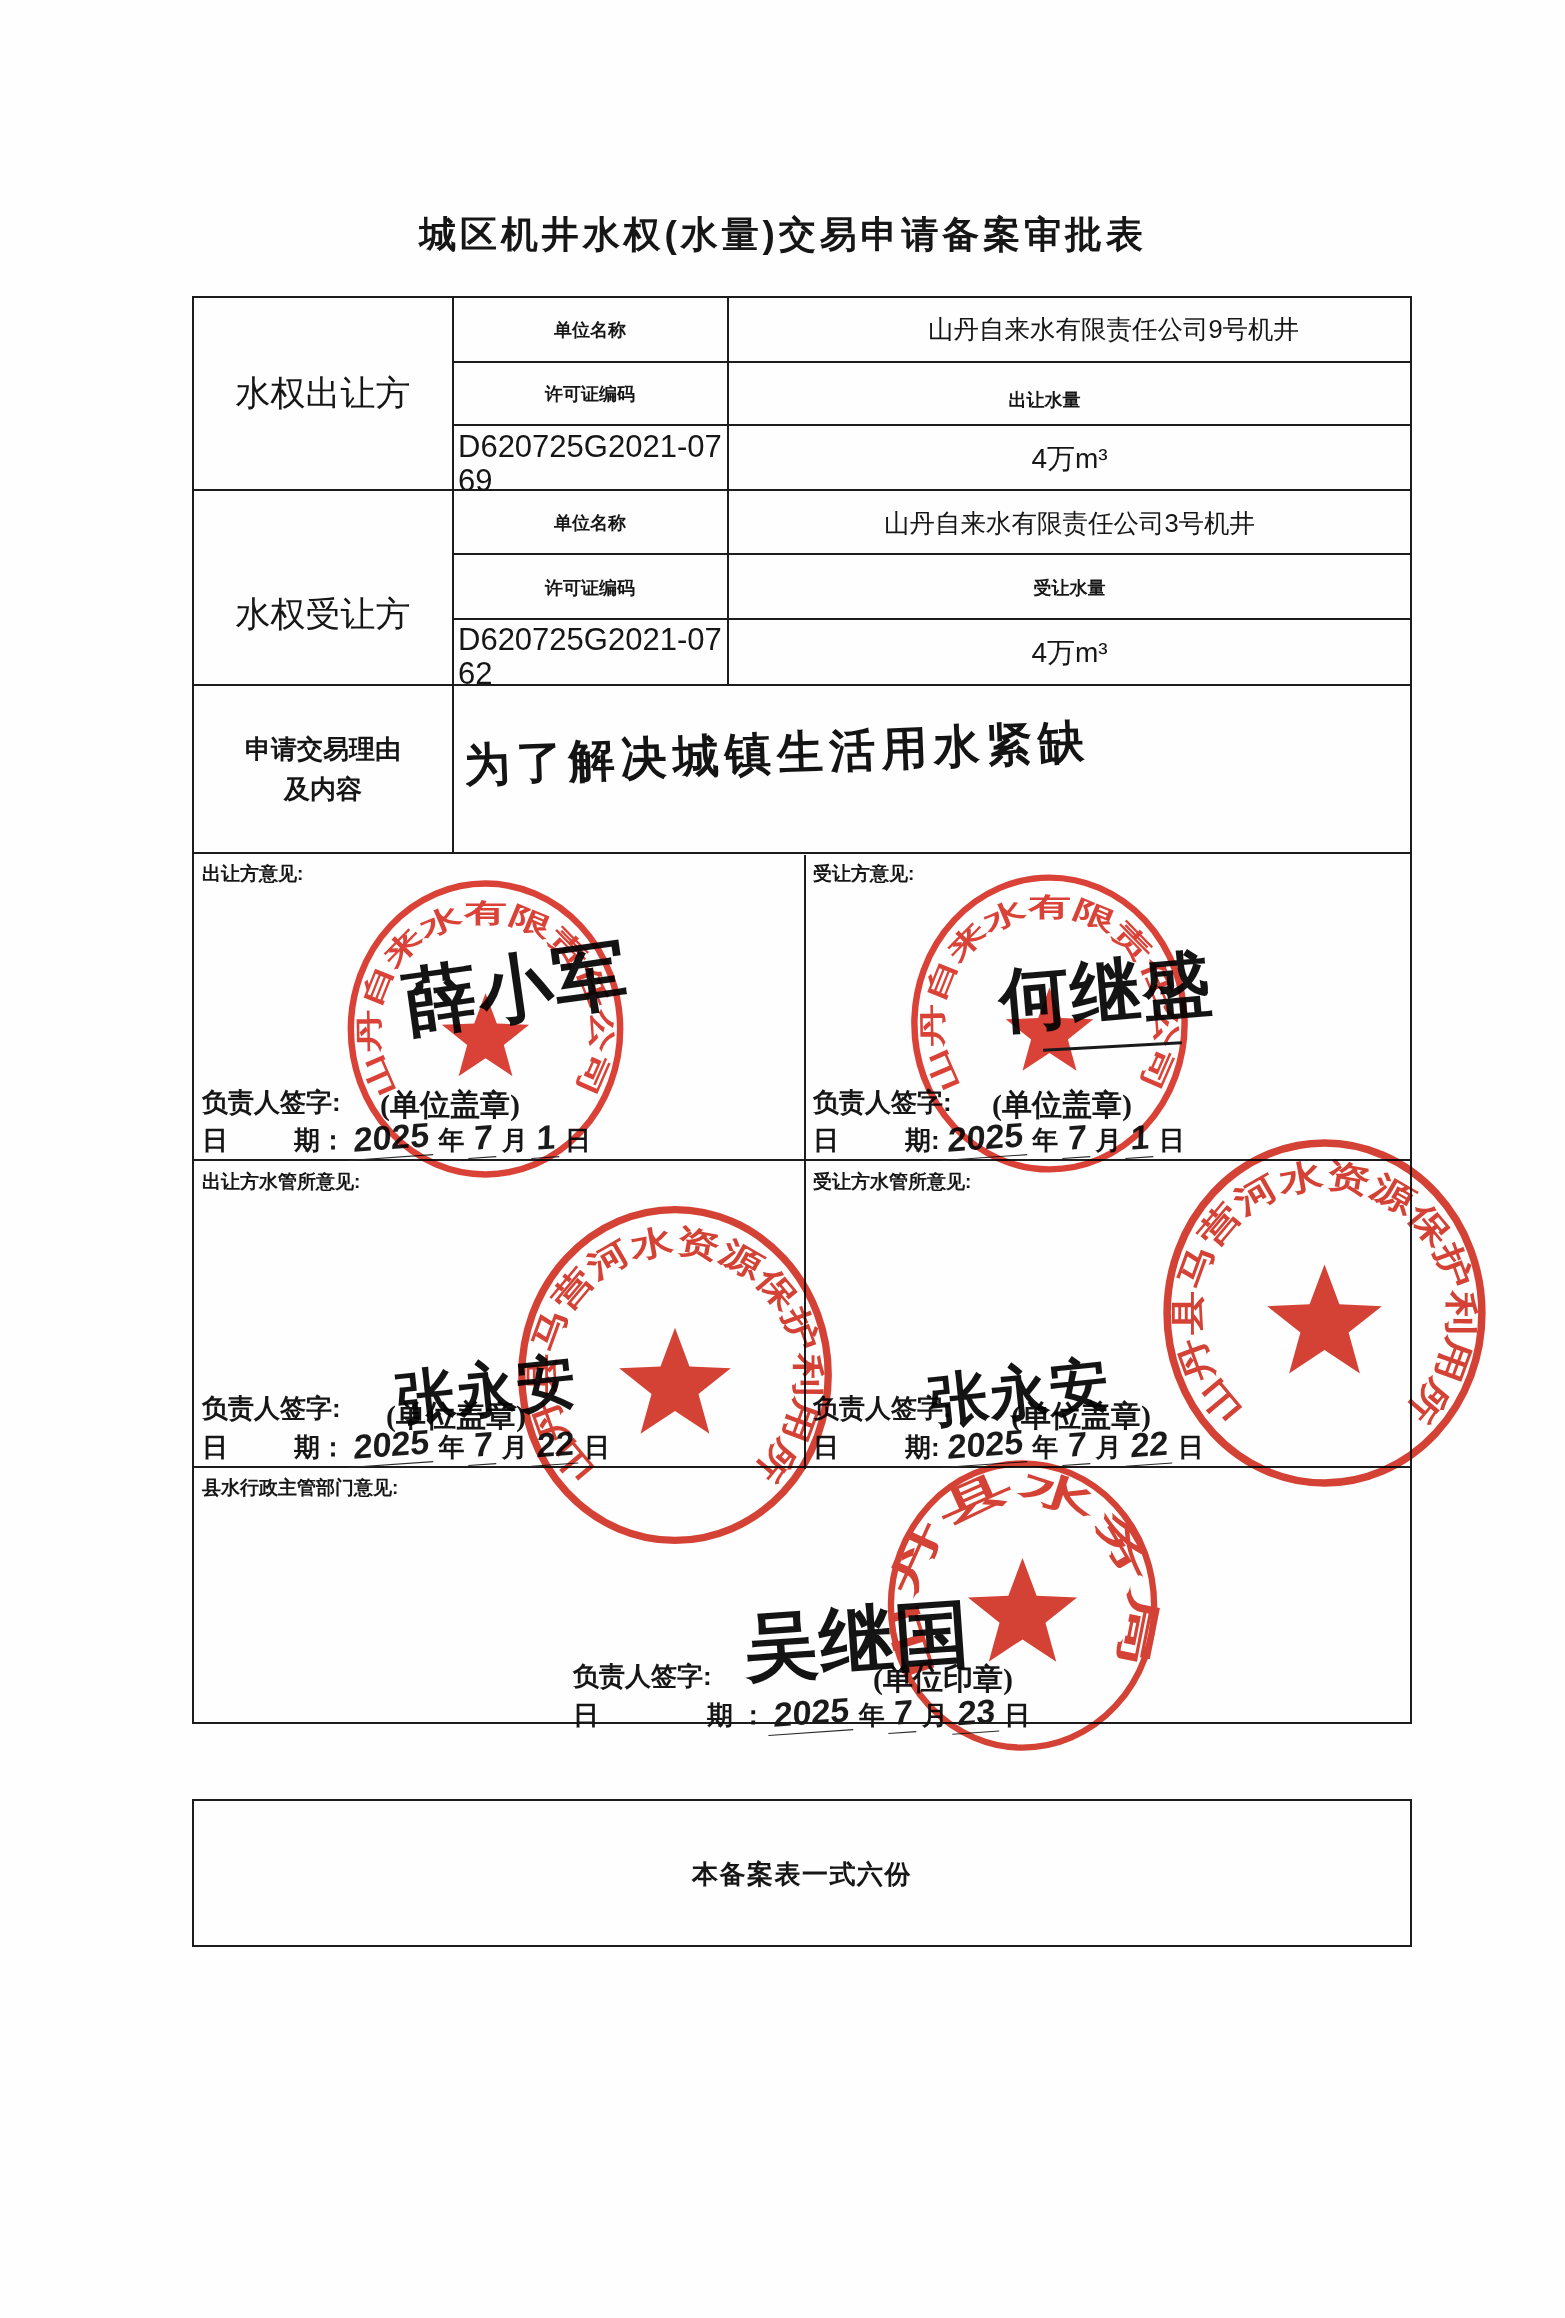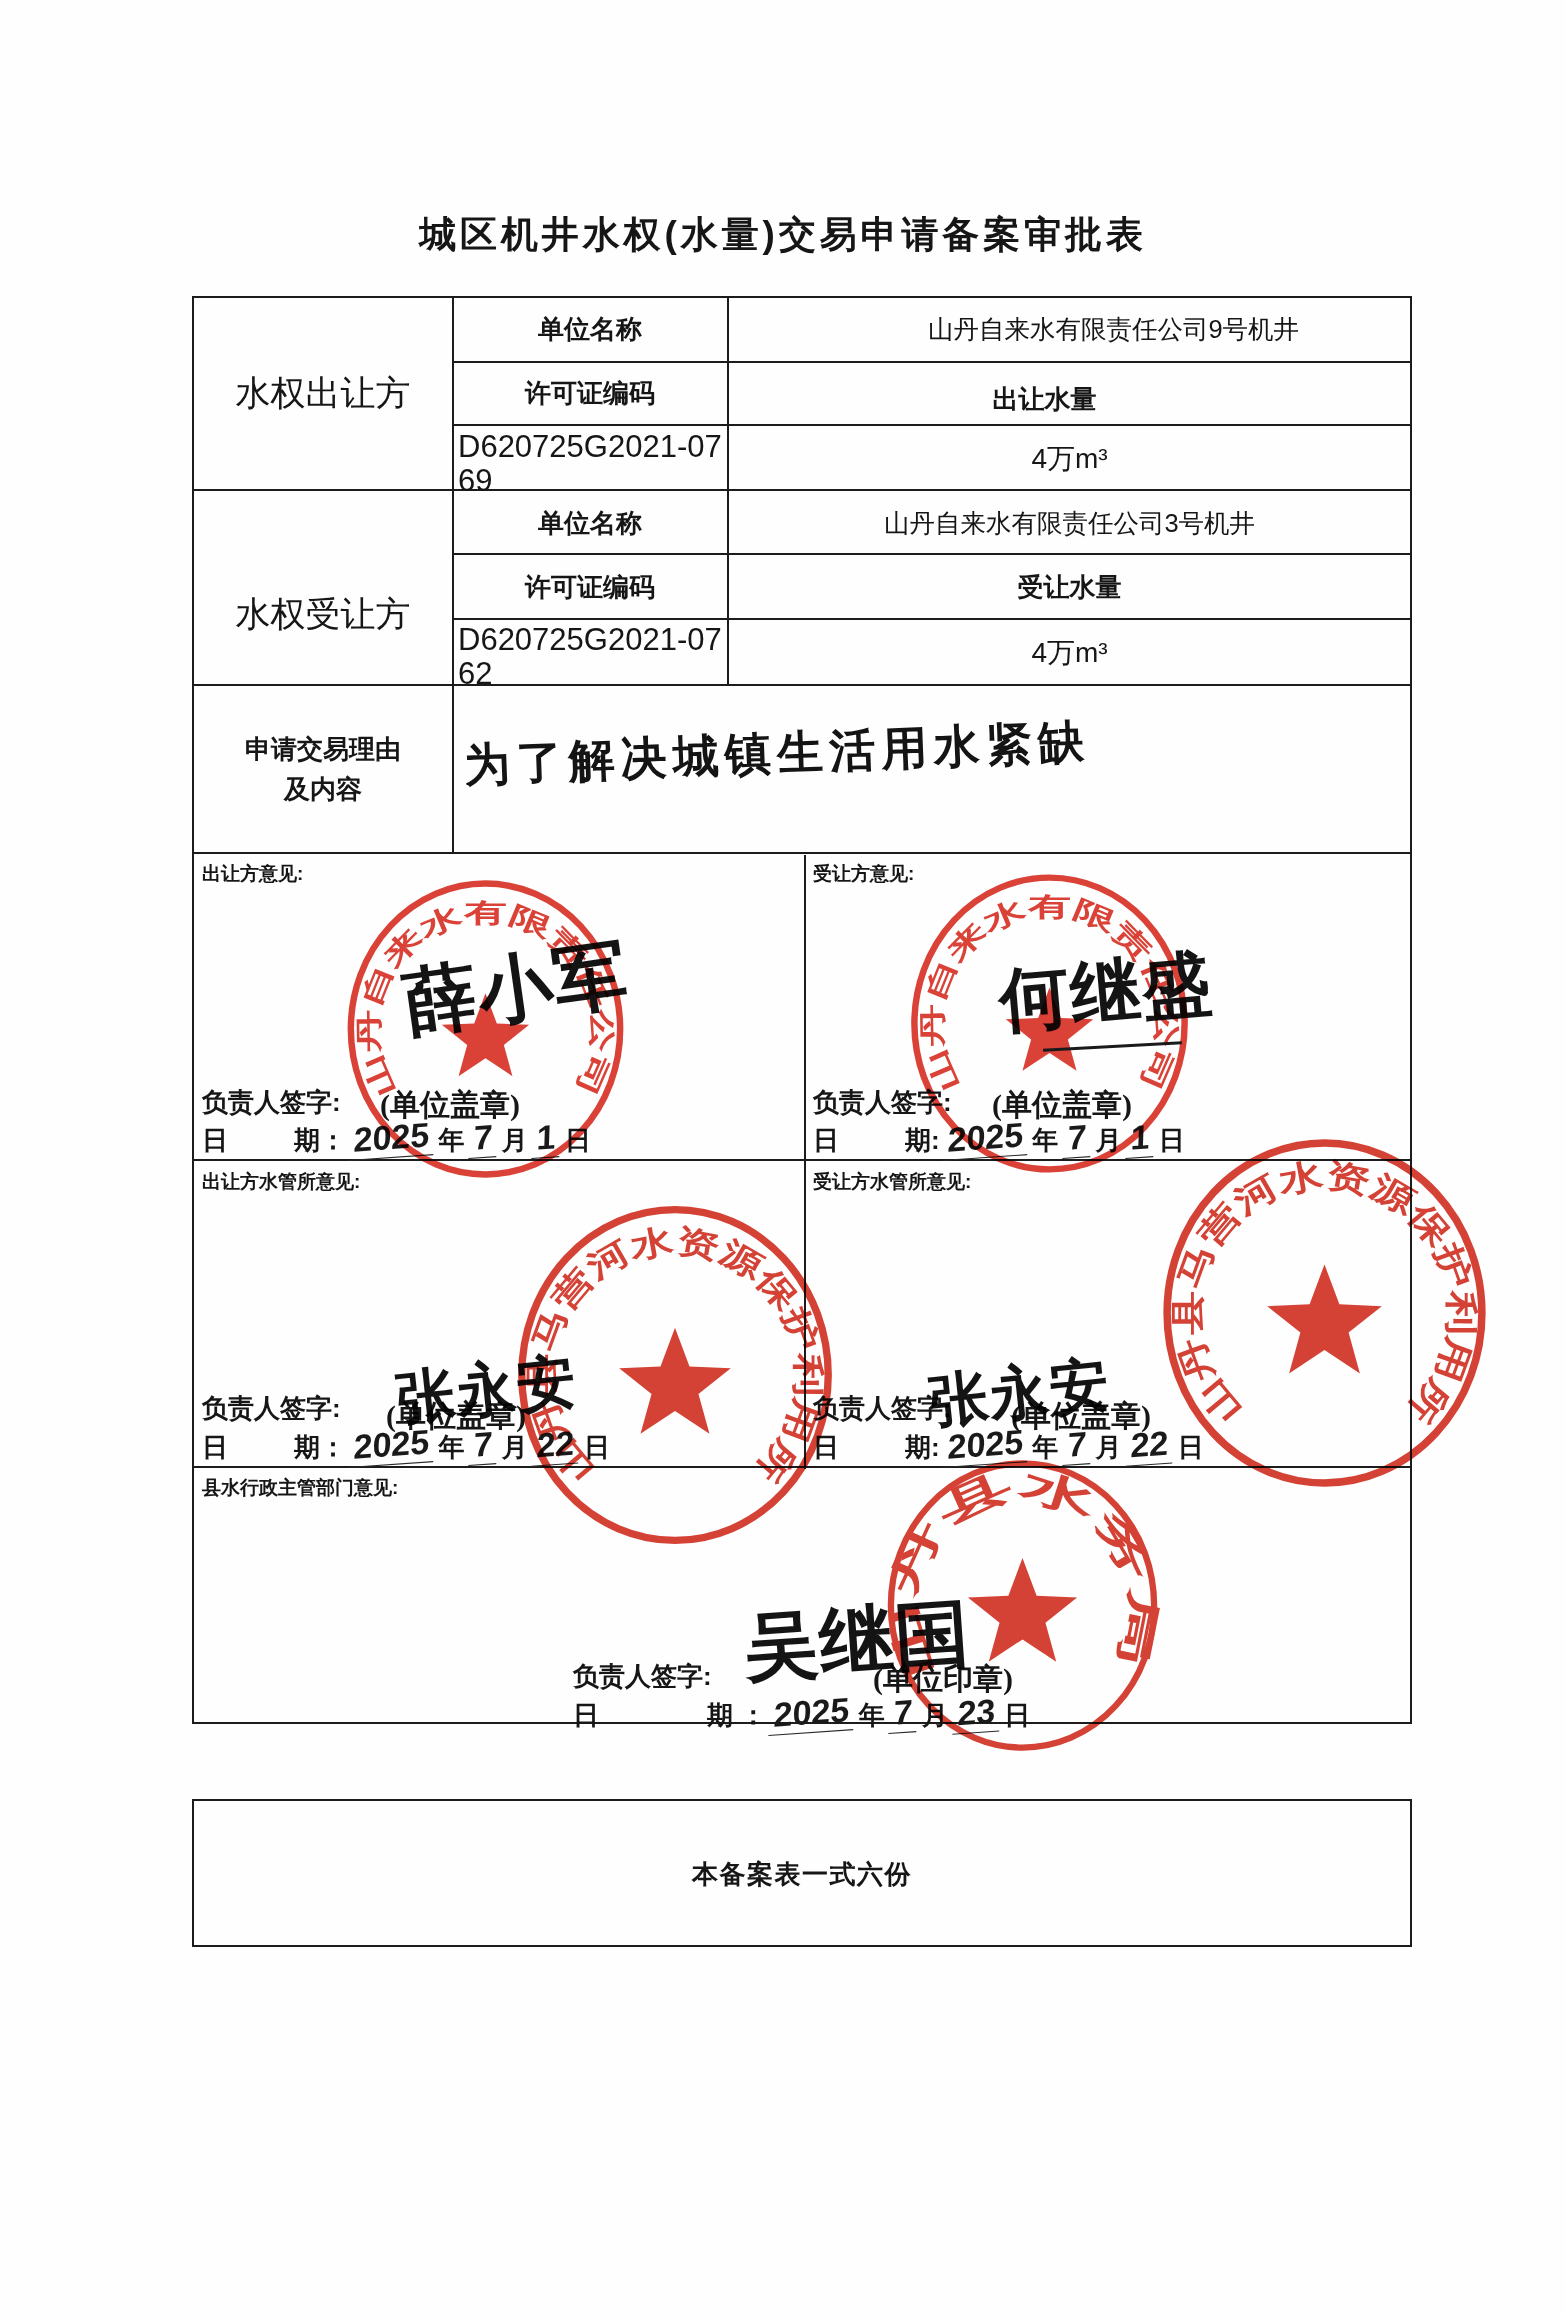--- a/index.html
+++ b/index.html
@@ -5,21 +5,21 @@
   html,body{margin:0;padding:0;background:#e8e8e8;}
   .page{position:relative;width:1566px;height:2319px;background:#fefefe;overflow:hidden;
         font-family:"Liberation Sans","DejaVu Sans",sans-serif;color:#161616;}
   .cell{position:absolute;display:flex;align-items:center;justify-content:center;text-align:center;}
   .box{position:absolute;border:2.3px solid #1c1c1c;}
   .lh{position:absolute;height:2.3px;background:#1c1c1c;}
   .lv{position:absolute;width:2.3px;background:#1c1c1c;}
   .title{position:absolute;left:0;top:210px;width:100%;text-align:center;
          font-size:37px;font-weight:700;letter-spacing:3.9px;}
   .plabel{font-size:35px;font-weight:400;border-radius:13px;}
-  .flabel{font-size:26px;font-weight:600;}
+  .flabel{font-size:18px;font-weight:600;}
   .fval{font-size:25.5px;}
   .code{position:absolute;font-size:31px;line-height:1.1;word-break:break-all;text-align:left;}
   .optitle{position:absolute;font-size:19px;font-weight:600;}
   .signer{position:absolute;font-size:26px;font-weight:600;}
   .sealnote{position:absolute;font-size:30px;font-weight:600;font-family:Liberation Serif, serif;}
   .dateline{position:absolute;display:flex;align-items:baseline;font-size:26px;font-weight:600;}
   .dl-gap{margin-left:66px;}
   .dl-gap-wide{margin-left:108px;}
   .hand{font-weight:700;font-size:34px;color:#1a1a1a;transform:rotate(-4deg) skewX(-6deg);
         border-bottom:1.5px solid #2a2a2a;padding:0 4.6px;margin:0 3.1px;}

